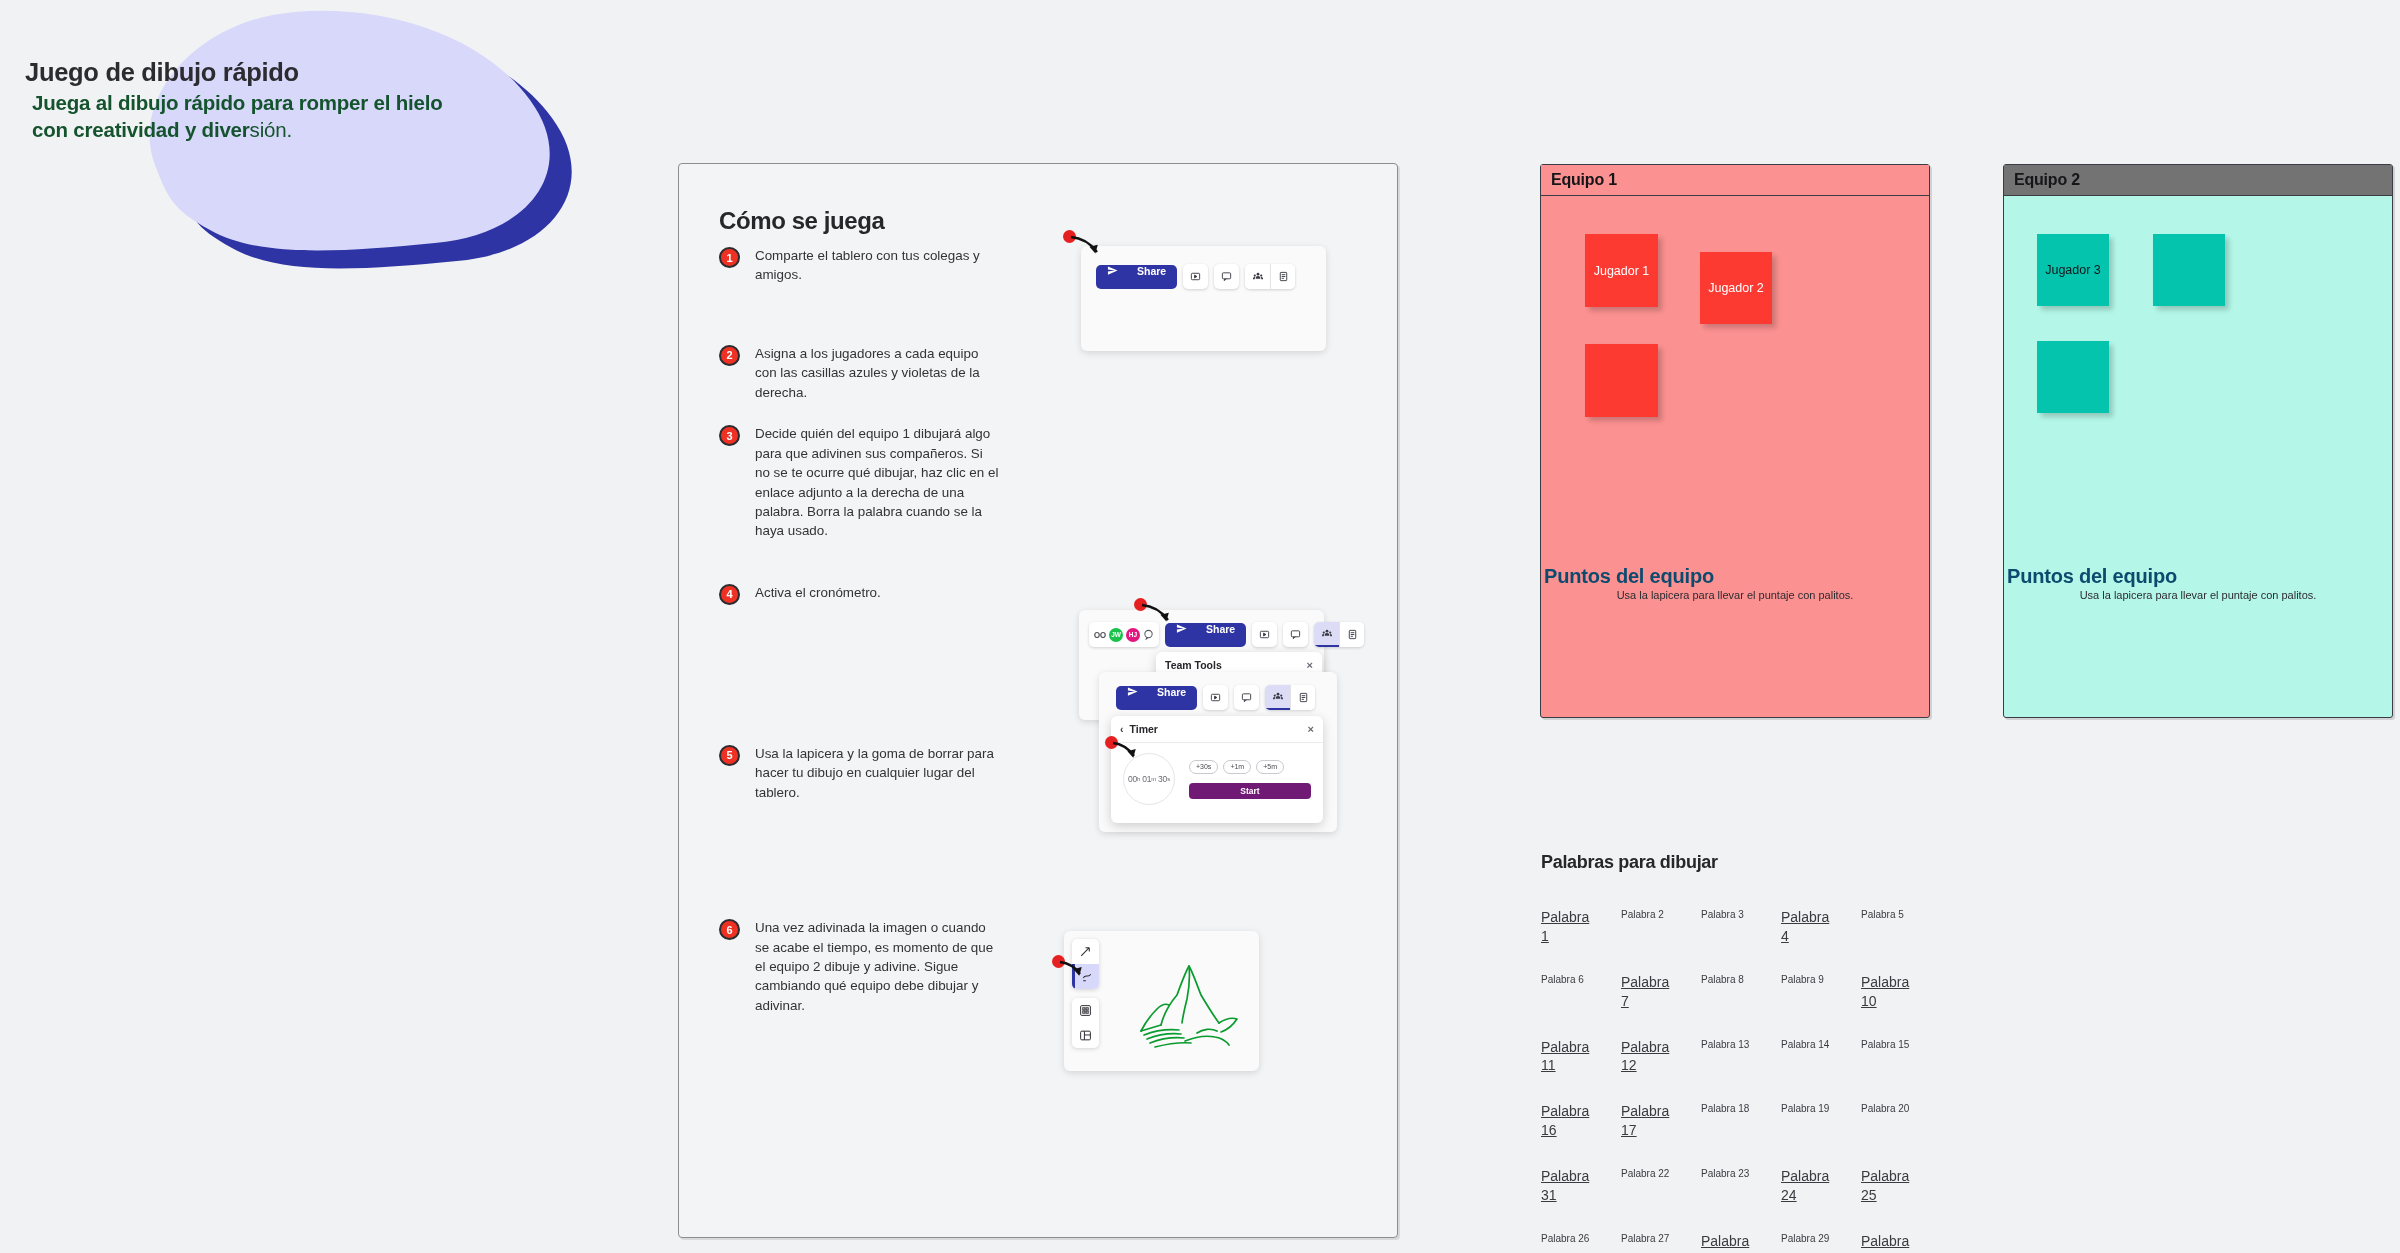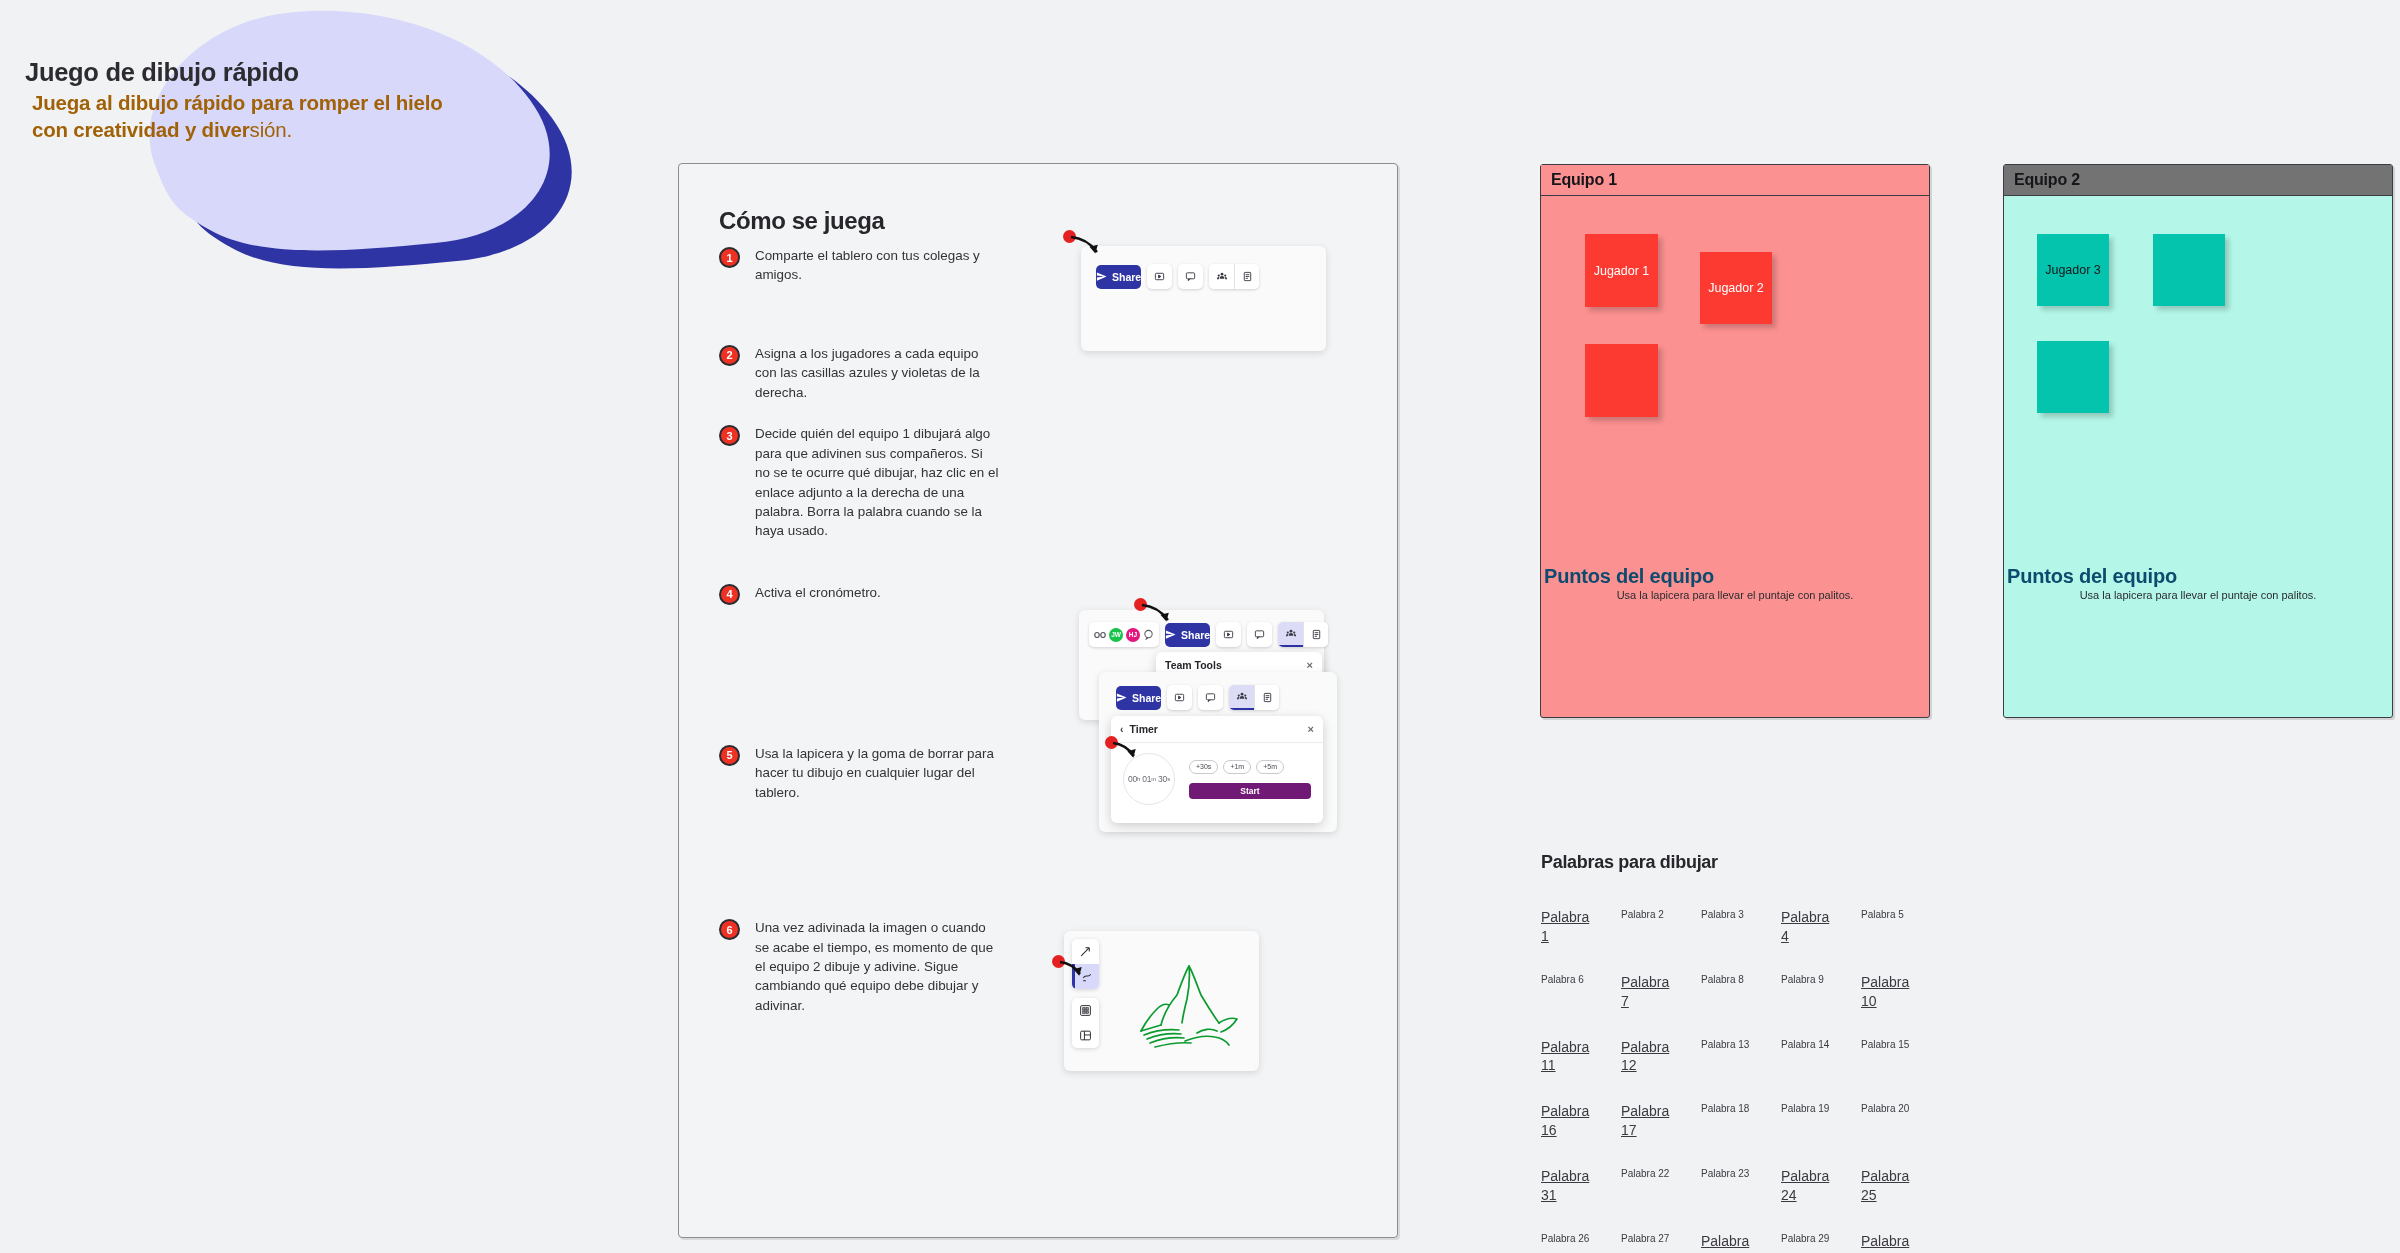--- a/index.html
+++ b/index.html
@@ -13,21 +13,21 @@
 
   
   .blob-wrap { position: absolute; left: 60px; top: -10px; width: 560px; height: 280px; }
   .blob-svg { position: absolute; left: 0; top: 0; }
   .hero-text { position: absolute; left: -35px; top: 68px; width: 430px; }
   .hero-title {
     font-size: 25.5px; font-weight: bold; color: #2b2b30;
     letter-spacing: -0.3px; line-height: 1.15;
   }
   .hero-sub {
-    font-size: 20.5px; font-weight: bold; color: #a16207;
+    font-size: 20.5px; font-weight: bold; color: #14532d;
     line-height: 1.28; margin-top: 3px; padding-left: 7px;
     letter-spacing: -0.2px;
   }
   .hero-sub .thin { font-weight: normal; }
 
   
   .main-card {
     position: absolute; left: 678px; top: 163px;
     width: 720px; height: 1075px;
     background: #f3f4f5;
@@ -62,22 +62,22 @@
   }
 
   
   .mock {
     position: absolute; background: #fafafa;
     border-radius: 6px; box-shadow: 0 2px 7px rgba(0,0,0,0.13);
   }
   .tb-row { display: flex; align-items: center; gap: 6px; }
   .share-btn {
     background: #2e34a3; color: #fff; border-radius: 5px;
-    height: 24px; padding: 0 0;
-    display: flex; align-items: center; gap: 5px;
+    height: 24px; padding: 0 11px;
+    display: flex; align-items: flex-start; gap: 19px;
     font-size: 10.5px; font-weight: bold;
   }
   .tb-btn {
     width: 25px; height: 25px; background: #fff;
     border-radius: 5px; box-shadow: 0 1px 3px rgba(0,0,0,0.17);
     display: flex; align-items: center; justify-content: center;
   }
   .tb-btn.pair { border-radius: 0; box-shadow: none; }
   .tb-pair {
     display: flex; background: #fff; border-radius: 5px;

